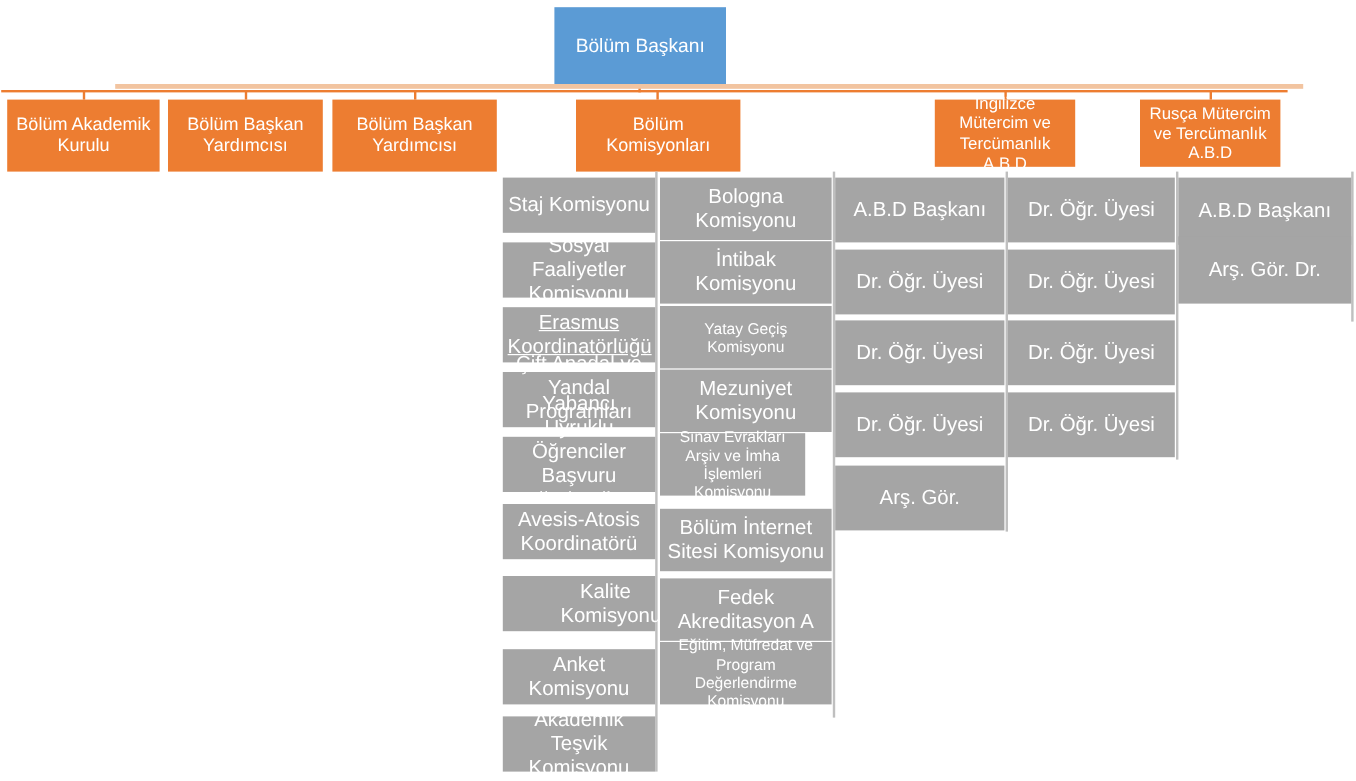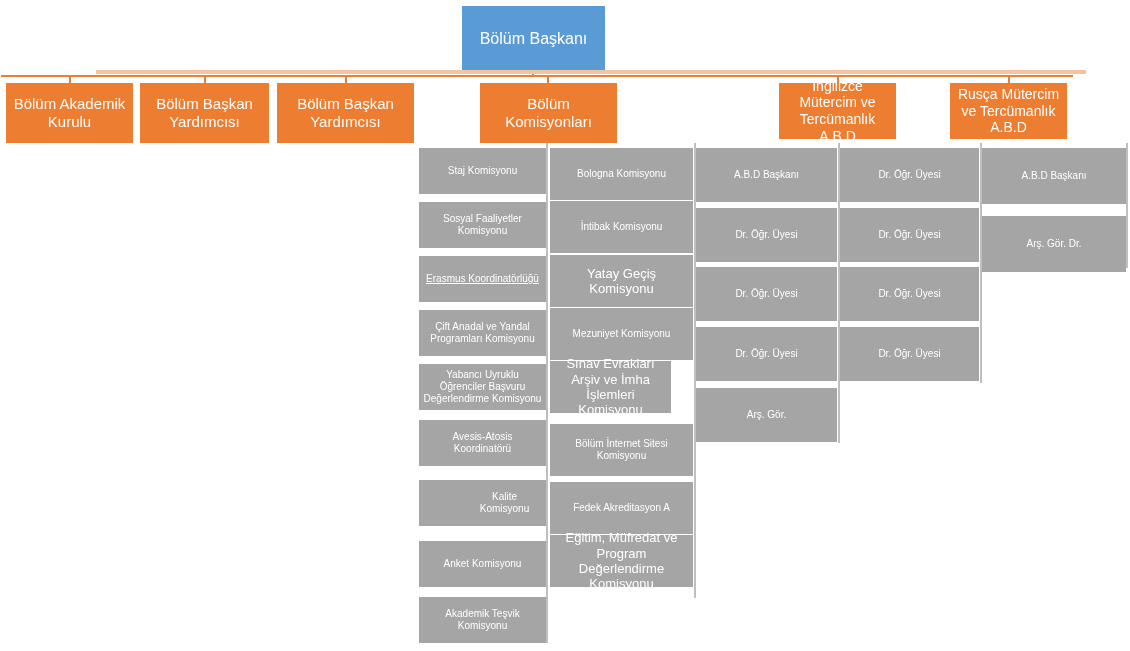--- a/index.html
+++ b/index.html
@@ -41,21 +41,21 @@
   }
   .node-l1 {
     background: #ed7d31;
     font-size: 15px;
   }
   .node-l1.small {
     font-size: 14px;
   }
   .node-l2 {
     background: #a5a5a5;
-    font-size: 10px;
+    font-size: 17px;
   }
   .node-l2.tight {
     font-size: 13px;
   }
   .connector {
     position: absolute;
     background: #ed7d31;
   }
   .connector-gray {
     position: absolute;
@@ -194,17 +194,17 @@
   <div class="node node-l2" style="left:840px; top:267px; width:139px; height:54px;">
     <span class="label">Dr. Öğr. Üyesi</span>
   </div>
   <div class="node node-l2" style="left:840px; top:327px; width:139px; height:54px;">
     <span class="label">Dr. Öğr. Üyesi</span>
   </div>
 
   <div class="node node-l2" style="left:982px; top:148px; width:144px; height:56px;">
     <span class="label">A.B.D Başkanı</span>
   </div>
-  <div class="node node-l2" style="left:982px; top:216px; width:144px; height:56px;">
+  <div class="node node-l2" style="left:982px; top:197px; width:144px; height:56px;">
     <span class="label">Arş. Gör. Dr.</span>
   </div>
 
 </div>
 
 </body></html>

